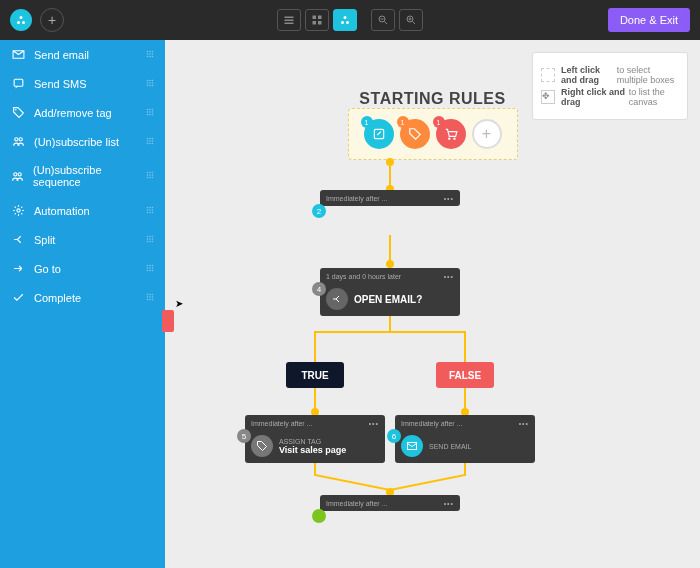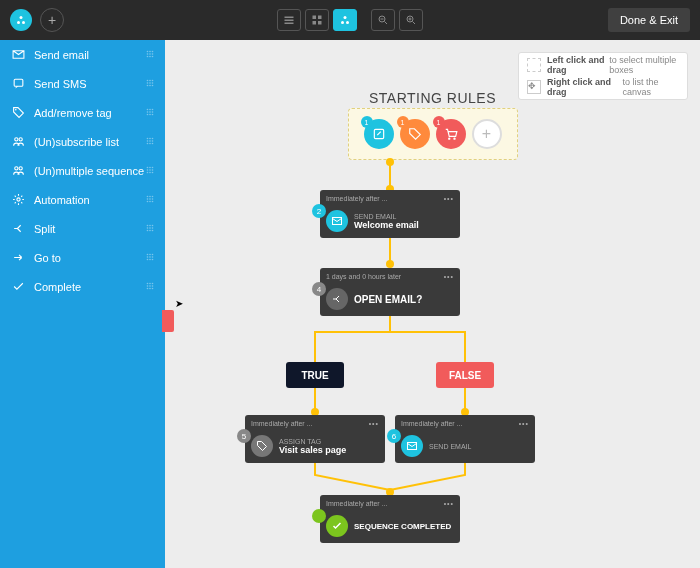--- a/index.html
+++ b/index.html
@@ -8,33 +8,33 @@
 .tb-left{display:flex;gap:8px;align-items:center}
 .tb-logo{width:22px;height:22px;border-radius:50%;background:#1ec3e0;display:flex;align-items:center;justify-content:center}
 .tb-logo svg{width:12px;height:12px;fill:#fff}
 .tb-plus{width:24px;height:24px;border:1px solid #555;border-radius:50%;display:flex;align-items:center;justify-content:center;color:#aaa;font-size:14px;cursor:pointer}
 .tb-center{position:absolute;left:50%;transform:translateX(-50%);display:flex;gap:4px;align-items:center}
 .tb-btn{width:24px;height:22px;border:1px solid #555;border-radius:3px;display:flex;align-items:center;justify-content:center;cursor:pointer}
 .tb-btn.active{background:#1ec3e0;border-color:#1ec3e0}
 .tb-btn svg{width:12px;height:12px;fill:#888}
 .tb-btn.active svg{fill:#fff}
 .tb-right{margin-left:auto}
-.done-btn{background:#404040;color:#fff;border:none;padding:6px 12px;border-radius:3px;font-size:11px;cursor:pointer}
+.done-btn{background:#8b5cf6;color:#fff;border:none;padding:6px 12px;border-radius:3px;font-size:11px;cursor:pointer}
 .sidebar{position:absolute;left:0;top:40px;bottom:0;width:165px;background:#1e9fe0;color:#fff}
 .sb-item{display:flex;align-items:center;padding:8px 10px;font-size:11px;cursor:pointer}
 .sb-item .ico{width:16px;margin-right:8px;display:flex;align-items:center;justify-content:center}
 .sb-item .ico svg{width:13px;height:13px;fill:#fff}
 .sb-item .grip{margin-left:auto;opacity:.4}
 .sb-item .grip svg{width:10px;height:10px;fill:#fff}
 .canvas{position:absolute;left:165px;right:0;top:40px;bottom:0;background:#ededed}
-.hints{position:absolute;top:12px;right:12px;background:#fff;border:1px solid #ddd;border-radius:3px;padding:0 8px;font-size:9px;width:170px}
+.hints{position:absolute;top:12px;right:12px;background:#fff;border:1px solid #ddd;border-radius:3px;padding:10px 8px;font-size:9px;width:156px}
 .hint{display:flex;align-items:center;margin:2px 0;color:#888}
 .hint .hic{width:14px;height:14px;border:1px dashed #ccc;margin-right:6px;flex-shrink:0}
 .hint b{color:#555;font-weight:600;margin-right:3px}
-.start-label{position:absolute;top:50px;left:50%;transform:translateX(-50%);font-size:14px;letter-spacing:.5px;color:#444;font-weight:400}
+.start-label{position:absolute;top:50px;left:50%;transform:translateX(-50%);font-size:16px;letter-spacing:.5px;color:#444;font-weight:700}
 .start-box{position:absolute;top:68px;left:50%;transform:translateX(-50%);width:170px;height:52px;background:#fcf8e3;border:1px dashed #e0d080;border-radius:4px;display:flex;align-items:center;justify-content:center;gap:6px}
 .start-circ{width:30px;height:30px;border-radius:50%;display:flex;align-items:center;justify-content:center;position:relative}
 .start-circ svg{width:14px;height:14px;fill:#fff}
 .sc-blue{background:#1ec3e0}.sc-orange{background:#ff8a3c}.sc-red{background:#f15b5b}
 .sc-add{background:#fff;border:2px solid #ddd}
 .sc-add::before{content:"+";color:#bbb;font-size:16px}
 .badge{position:absolute;top:-3px;left:-3px;width:12px;height:12px;border-radius:50%;color:#fff;font-size:7px;display:flex;align-items:center;justify-content:center}
 svg.flow{position:absolute;top:0;left:0;width:100%;height:100%;pointer-events:none}
 .node{position:absolute;width:140px;background:#3a3a3a;border-radius:3px;color:#fff}
 .node-hdr{height:16px;display:flex;align-items:center;padding:0 6px;font-size:7px;color:#aaa}
@@ -192,21 +192,21 @@
         </svg></span>
     </div>
   <div class="sb-item">
       <span class="ico">
         <svg viewBox="0 0 24 24">
           <circle cx="8" cy="8" r="3" fill="none" stroke="#fff" stroke-width="2"></circle>
           <circle cx="16" cy="8" r="3" fill="none" stroke="#fff" stroke-width="2"></circle>
           <path d="M3 20c0-3 2-5 5-5s5 2 5 5M11 20c0-3 2-5 5-5s5 2 5 5" fill="none" stroke="#fff" stroke-width="2"></path>
         </svg>
       </span>
-      <span>(Un)multiple sequence</span>
+      <span>(Un)subscribe sequence</span>
       <span class="grip"><svg viewBox="0 0 24 24">
           <circle cx="6" cy="6" r="2"></circle>
           <circle cx="12" cy="6" r="2"></circle>
           <circle cx="18" cy="6" r="2"></circle>
           <circle cx="6" cy="12" r="2"></circle>
           <circle cx="12" cy="12" r="2"></circle>
           <circle cx="18" cy="12" r="2"></circle>
           <circle cx="6" cy="18" r="2"></circle>
           <circle cx="12" cy="18" r="2"></circle>
           <circle cx="18" cy="18" r="2"></circle>
@@ -334,116 +334,94 @@
 
   <div class="dot" style="left:221px;top:118px"></div>
   <div class="dot" style="left:221px;top:145px"></div>
 
   <div class="node" style="left:155px;top:150px">
     <div class="node-num" style="background:#1ec3e0">2</div>
     <div class="node-hdr">
         <span>Immediately after ...</span>
         <span class="dots">•••</span>
       </div>
+  </div>
+
+  <div class="dot" style="left:221px;top:220px"></div>
+
+  <div class="node" style="left:155px;top:228px">
+    <div class="node-num">4</div>
+    <div class="node-hdr" style="justify-content:center">
+        <span>1 days and 0 hours later</span>
+        <span class="dots">•••</span>
+      </div>
+    <div class="node-body">
+        <div class="node-ico" style="background:#666">
+          <svg viewBox="0 0 24 24">
+            <path d="M4 12h6m0 0l6-6m-6 6l6 6" fill="none" stroke="#fff" stroke-width="2"></path>
+          </svg>
+        </div>
+        <div class="node-txt">
+          <div class="t2" style="font-size:10px">OPEN EMAIL?</div>
+        </div>
+      </div>
+  </div>
+
+  <div class="cond true" style="left:121px;top:322px">TRUE</div>
+  <div class="cond false" style="left:271px;top:322px">FALSE</div>
+
+  <div class="dot" style="left:146px;top:368px"></div>
+  <div class="dot" style="left:296px;top:368px"></div>
+
+  <div class="node" style="left:80px;top:375px">
+    <div class="node-num">5</div>
+    <div class="node-hdr">
+        <span>Immediately after ...</span>
+        <span class="dots">•••</span>
+      </div>
+    <div class="node-body">
+        <div class="node-ico" style="background:#777">
+          <svg viewBox="0 0 24 24">
+            <path d="M3 3h8l10 10-8 8L3 11z" fill="none" stroke="#fff" stroke-width="2"></path>
+          </svg>
+        </div>
+        <div class="node-txt">
+          <div class="t1">ASSIGN TAG</div>
+          <div class="t2">Visit sales page</div>
+        </div>
+      </div>
+  </div>
+
+  <div class="node" style="left:230px;top:375px">
+    <div class="node-num" style="background:#1ec3e0">6</div>
+    <div class="node-hdr">
+        <span>Immediately after ...</span>
+        <span class="dots">•••</span>
+      </div>
     <div class="node-body">
         <div class="node-ico" style="background:#1ec3e0">
           <svg viewBox="0 0 24 24">
             <rect x="3" y="5" width="18" height="14" fill="none" stroke="#fff" stroke-width="2"></rect>
             <path d="M3 7l9 6 9-6" fill="none" stroke="#fff" stroke-width="2"></path>
           </svg>
         </div>
         <div class="node-txt">
           <div class="t1">SEND EMAIL</div>
-          <div class="t2">Welcome email</div>
-        </div>
-      </div>
-  </div>
-
-  <div class="dot" style="left:221px;top:220px"></div>
-
-  <div class="node" style="left:155px;top:228px">
-    <div class="node-num">4</div>
-    <div class="node-hdr" style="justify-content:center">
-        <span>1 days and 0 hours later</span>
-        <span class="dots">•••</span>
-      </div>
-    <div class="node-body">
-        <div class="node-ico" style="background:#666">
-          <svg viewBox="0 0 24 24">
-            <path d="M4 12h6m0 0l6-6m-6 6l6 6" fill="none" stroke="#fff" stroke-width="2"></path>
-          </svg>
-        </div>
-        <div class="node-txt">
-          <div class="t2" style="font-size:10px">OPEN EMAIL?</div>
-        </div>
-      </div>
-  </div>
-
-  <div class="cond true" style="left:121px;top:322px">TRUE</div>
-  <div class="cond false" style="left:271px;top:322px">FALSE</div>
-
-  <div class="dot" style="left:146px;top:368px"></div>
-  <div class="dot" style="left:296px;top:368px"></div>
-
-  <div class="node" style="left:80px;top:375px">
-    <div class="node-num">5</div>
-    <div class="node-hdr">
-        <span>Immediately after ...</span>
-        <span class="dots">•••</span>
-      </div>
-    <div class="node-body">
-        <div class="node-ico" style="background:#777">
-          <svg viewBox="0 0 24 24">
-            <path d="M3 3h8l10 10-8 8L3 11z" fill="none" stroke="#fff" stroke-width="2"></path>
-          </svg>
-        </div>
-        <div class="node-txt">
-          <div class="t1">ASSIGN TAG</div>
-          <div class="t2">Visit sales page</div>
-        </div>
-      </div>
-  </div>
-
-  <div class="node" style="left:230px;top:375px">
-    <div class="node-num" style="background:#1ec3e0">6</div>
-    <div class="node-hdr">
-        <span>Immediately after ...</span>
-        <span class="dots">•••</span>
-      </div>
-    <div class="node-body">
-        <div class="node-ico" style="background:#1ec3e0">
-          <svg viewBox="0 0 24 24">
-            <rect x="3" y="5" width="18" height="14" fill="none" stroke="#fff" stroke-width="2"></rect>
-            <path d="M3 7l9 6 9-6" fill="none" stroke="#fff" stroke-width="2"></path>
-          </svg>
-        </div>
-        <div class="node-txt">
-          <div class="t1">SEND EMAIL</div>
         </div>
       </div>
   </div>
 
   <div class="dot" style="left:221px;top:448px"></div>
 
   <div class="node" style="left:155px;top:455px">
     <div class="node-num" style="background:#7cc51e"></div>
     <div class="node-hdr">
         <span>Immediately after ...</span>
         <span class="dots">•••</span>
       </div>
-    <div class="node-body">
-        <div class="node-ico" style="background:#7cc51e">
-          <svg viewBox="0 0 24 24">
-            <path d="M5 12l4 4L19 6" fill="none" stroke="#fff" stroke-width="3"></path>
-          </svg>
-        </div>
-        <div class="node-txt">
-          <div class="t2" style="font-size:8px">SEQUENCE COMPLETED</div>
-        </div>
-      </div>
   </div>
 
   <div class="hints">
     <div class="hint">
         <div class="hic"></div>
         <b>Left click and drag</b>
         <span>to select multiple boxes</span>
       </div>
     <div class="hint">
         <div class="hic" style="border-style:solid">✥</div>

